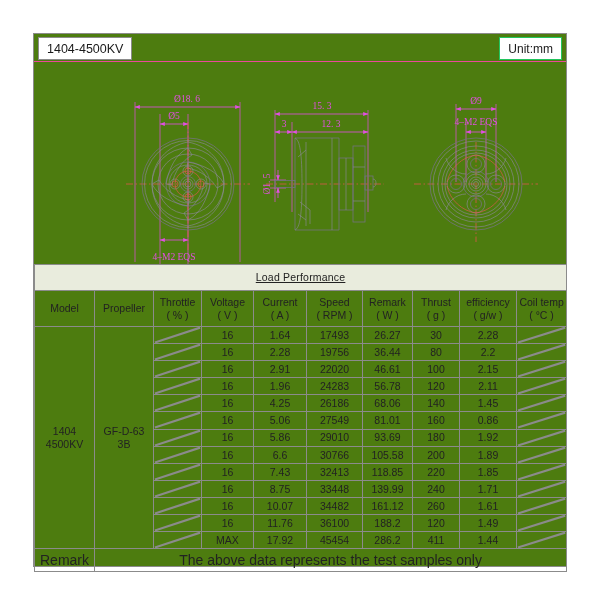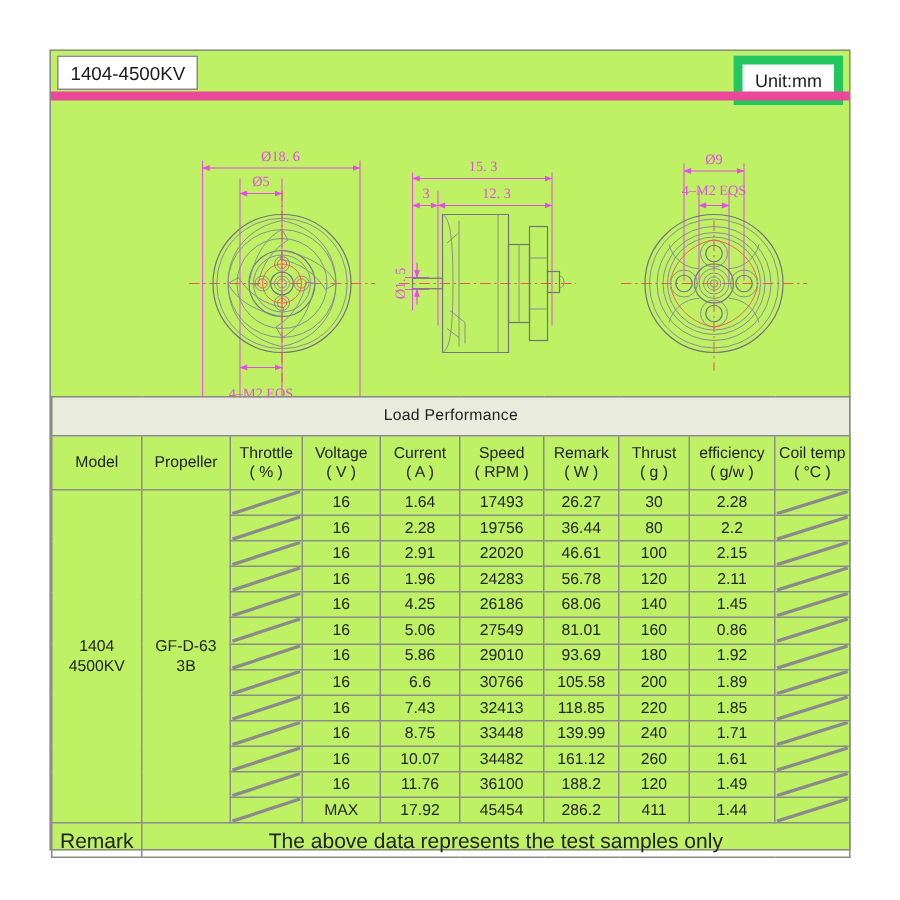--- a/index.html
+++ b/index.html
@@ -16,21 +16,21 @@
   }
 
   #sheet {
     position: absolute;
     left: 33px;
     top: 33px;
     width: 534px;
     height: 534px;
     border: 1px solid #8b8b8b;
     box-sizing: border-box;
-    background: #bef264;
+    background: #4d7c0f;
   }
 
   
   .title-row {
     position: absolute;
     left: 0; top: 0;
     width: 100%;
     height: 27px;
   }
   .title-box {
@@ -43,36 +43,36 @@
     align-items: center;
     font-size: 12.5px;
     background: #fff;
     white-space: nowrap;
   }
   .unit-box {
     position: absolute;
     right: 4px; top: 3px;
     height: 21px;
     padding: 0 8px;
-    border: 6px solid #22c55e;
+    border: 1px solid #22c55e;
     display: flex;
     align-items: center;
     font-size: 12px;
     background: #fff;
     white-space: nowrap;
   }
 
   
   .drawing-area {
     position: absolute;
     left: 0;
     top: 27px;
     width: 532px;
     height: 203px;
-    border-top: 6px solid #ec4899;
+    border-top: 1px solid #ec4899;
     overflow: hidden;
   }
   .drawing-area svg { display: block; }
 
   
   .perf-table {
     position: absolute;
     left: 0;
     top: 230px;
     width: 532px;
@@ -90,20 +90,21 @@
     vertical-align: middle;
     padding: 0;
     line-height: 1.18;
     color: #222;
   }
   .band {
     background: #e9ecdd;
     height: 25px;
     font-size: 12.5px;
     letter-spacing: .2px;
+    text-decoration: underline;
   }
   tr.hdr td { height: 35px; font-size: 10.5px; }
   tr.data td { height: 16.1px; }
   tr.remark td { height: 22px; font-size: 14px; }
   .model-cell, .prop-cell { font-size: 10.5px; line-height: 1.3; }
   .slash {
     position: relative;
     padding: 0;
   }
   .slash svg {

